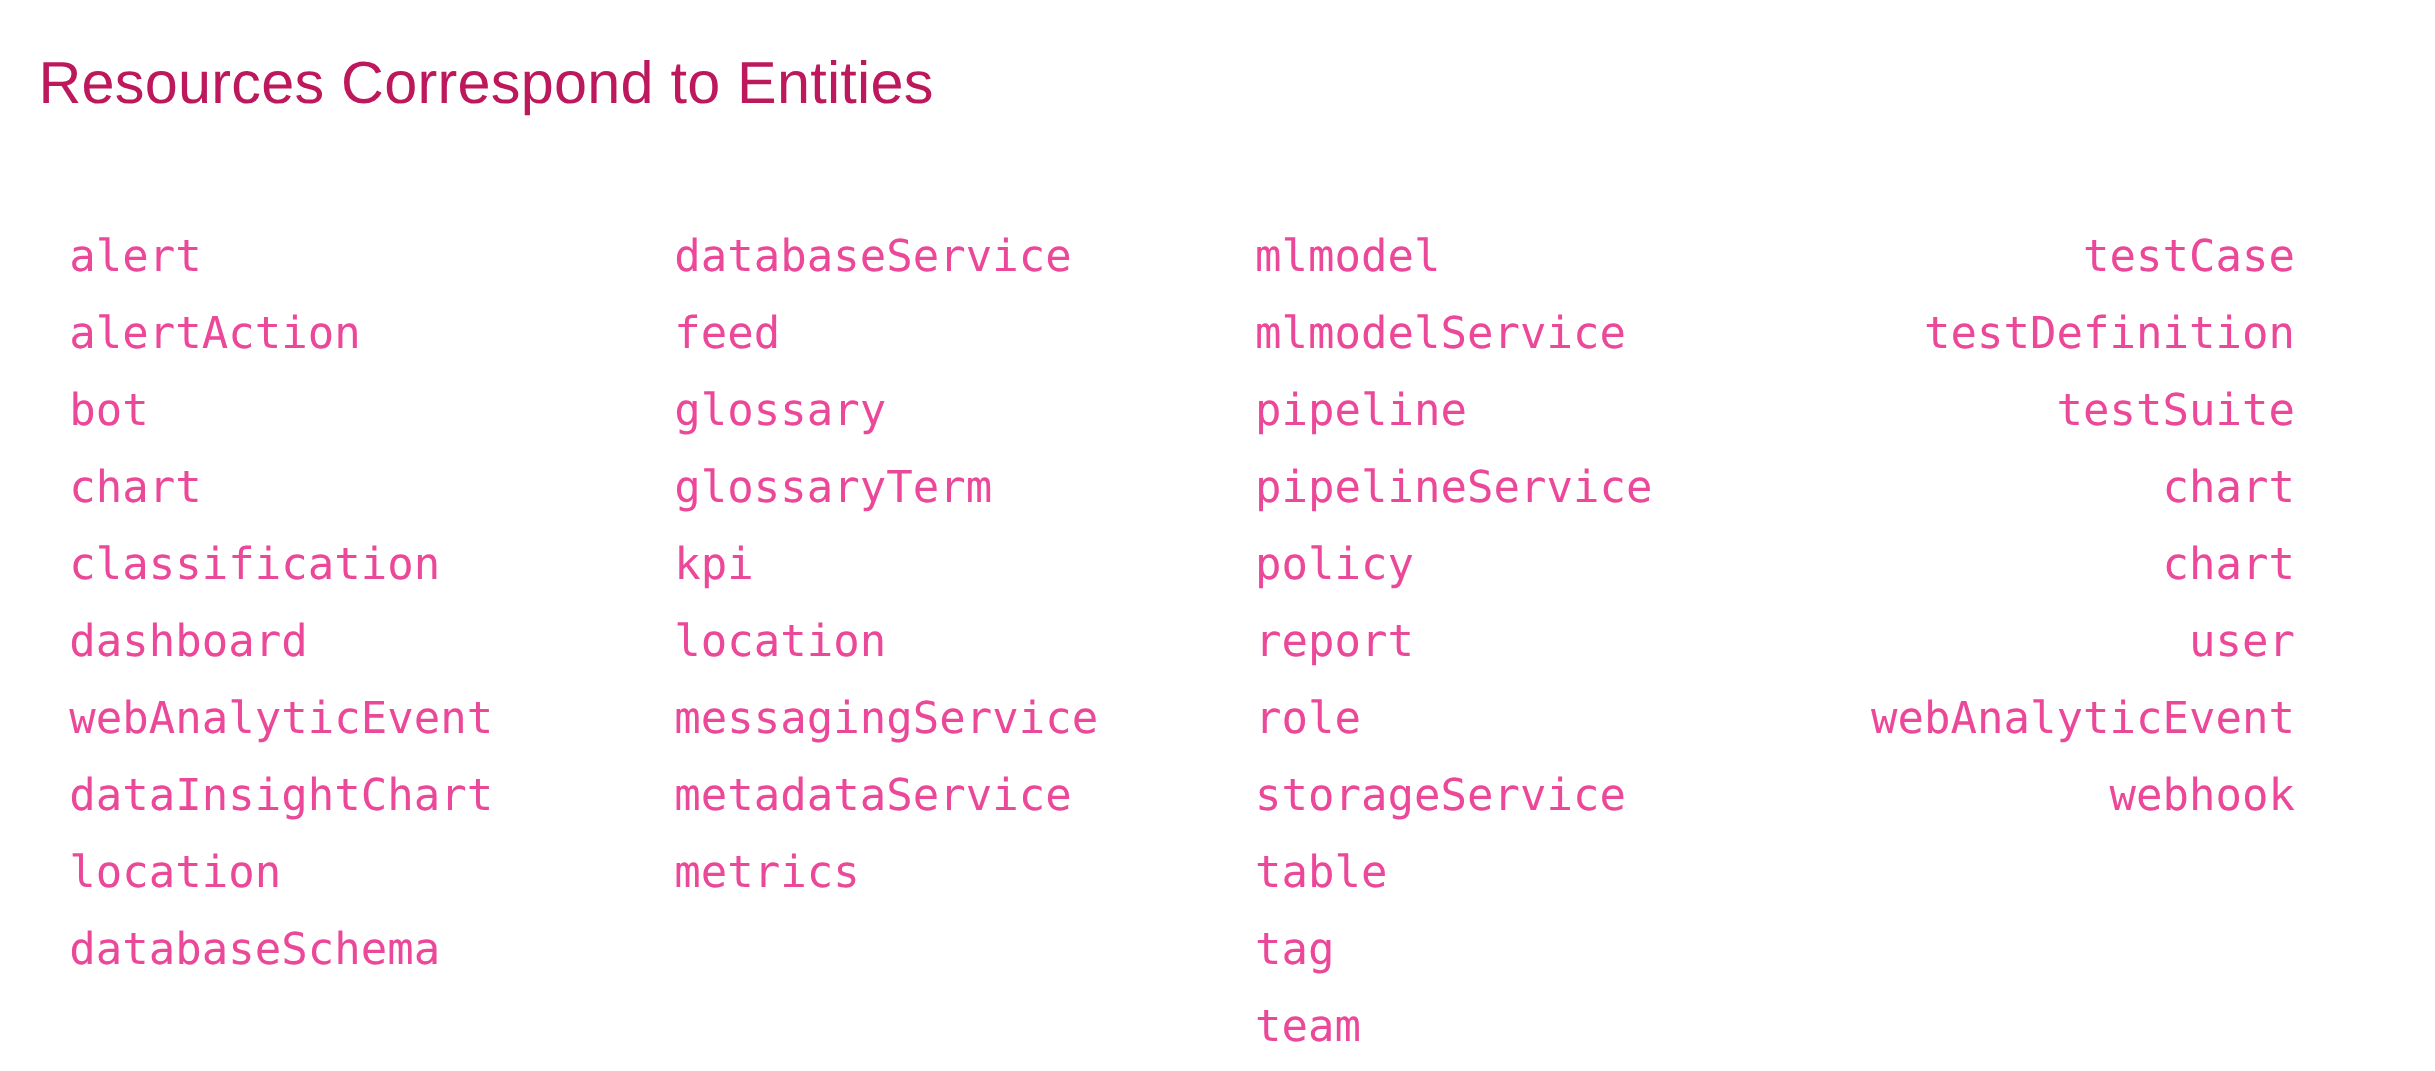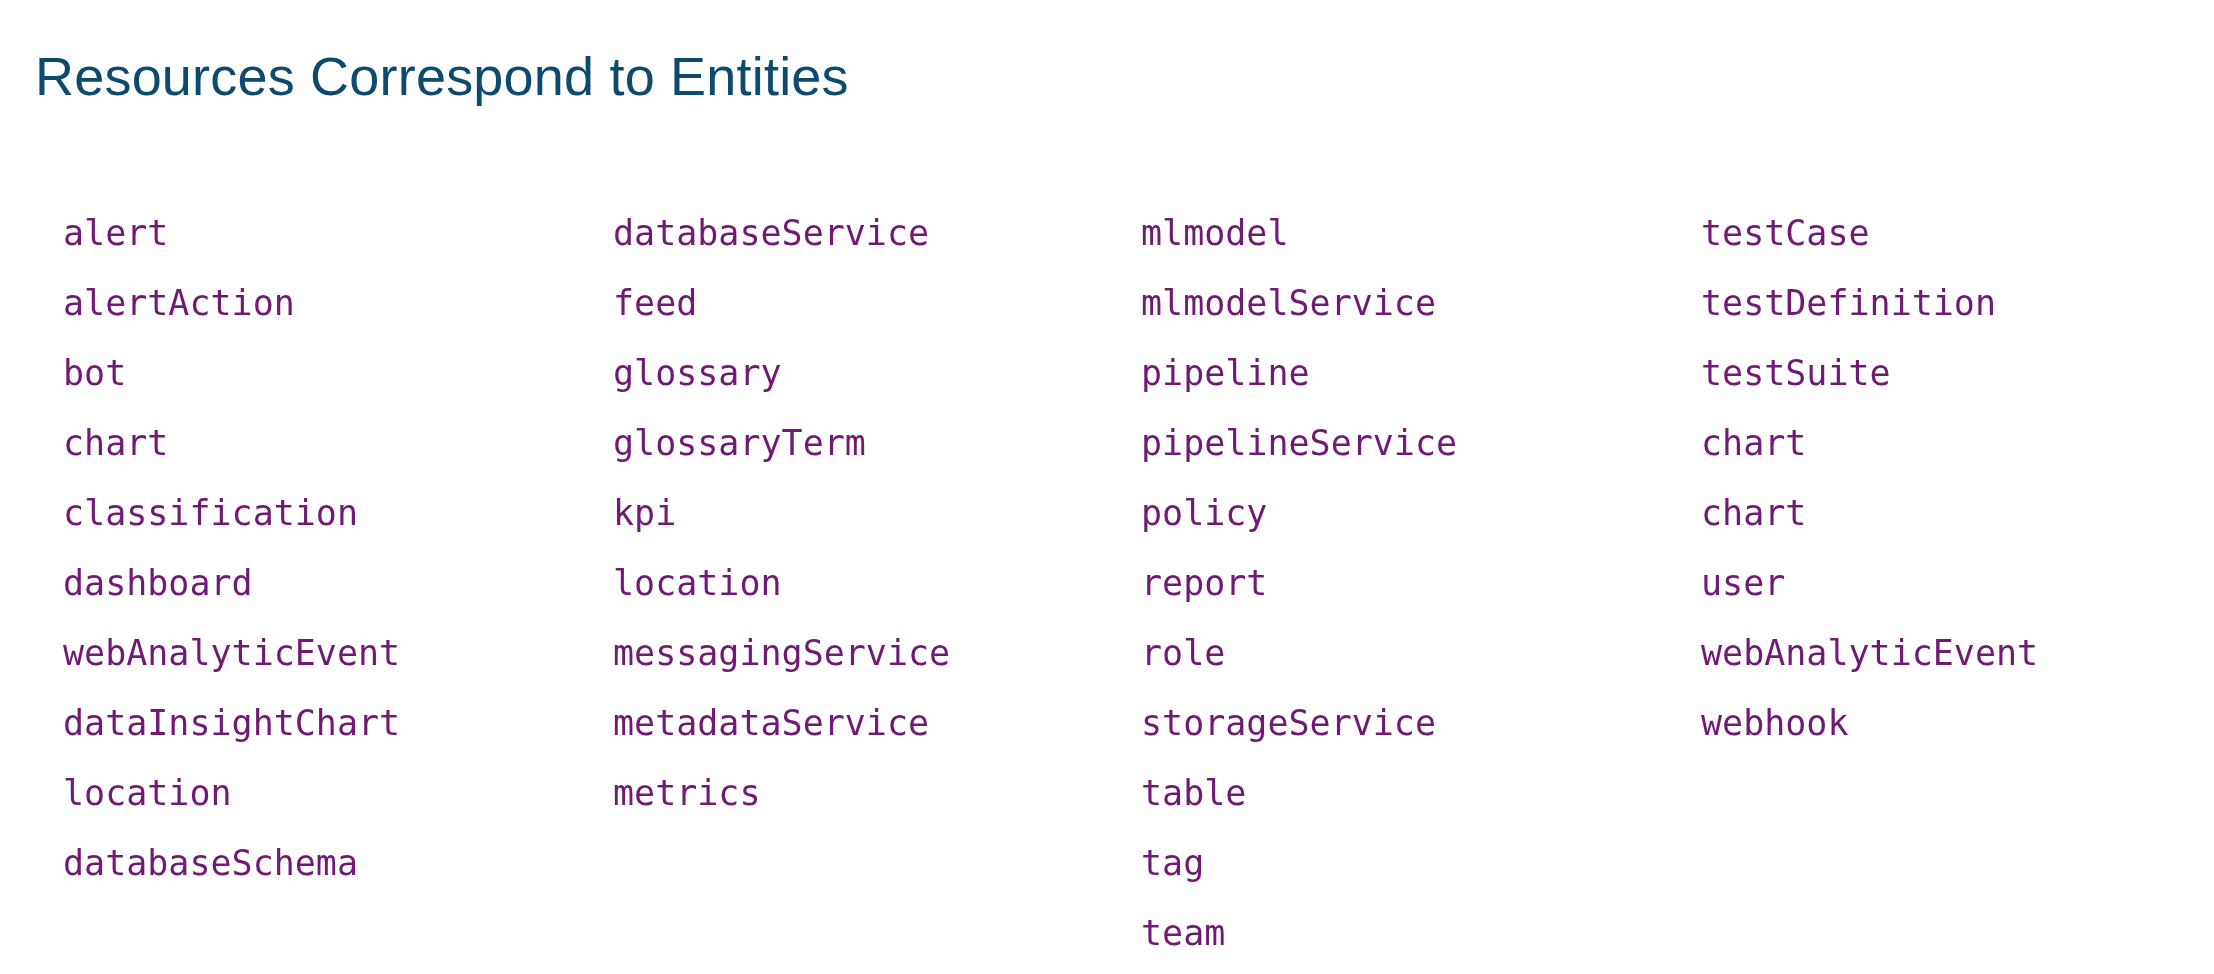--- a/index.html
+++ b/index.html
@@ -21,44 +21,44 @@
     background: #ffffff;
   }
   .slide-title {
     position: absolute;
     left: 35px;
     top: 8px;
     font-family: "Liberation Sans", sans-serif;
     font-size: 54px;
     font-weight: 400;
     line-height: 1.2;
-    color: #0c4a6e;
+    color: #be185d;
     letter-spacing: 0.2px;
     white-space: nowrap;
   }
   .entity-columns {
     position: absolute;
     left: 0;
     top: 198px;
     width: 2214px;
   }
   .entity-column {
     position: absolute;
     top: 0;
   }
   .entity-column.col-0 { left: 63px; }
   .entity-column.col-1 { left: 613px; }
   .entity-column.col-2 { left: 1141px; }
-  .entity-column.col-3 { left: 1701px; }
+  .entity-column.col-3 { left: 1701px; text-align: right; }
   .entity-item {
     font-family: "DejaVu Sans Mono", "Liberation Mono", monospace;
-    font-size: 35px;
+    font-size: 40px;
     line-height: 70px;
     height: 70px;
-    color: #701a75;
+    color: #ec4899;
     white-space: pre;
     letter-spacing: 0px;
   }
 </style>
 </head>
 <body>
 
 <div class="slide">
 
   <h1 class="slide-title">Resources Correspond to Entities</h1>

